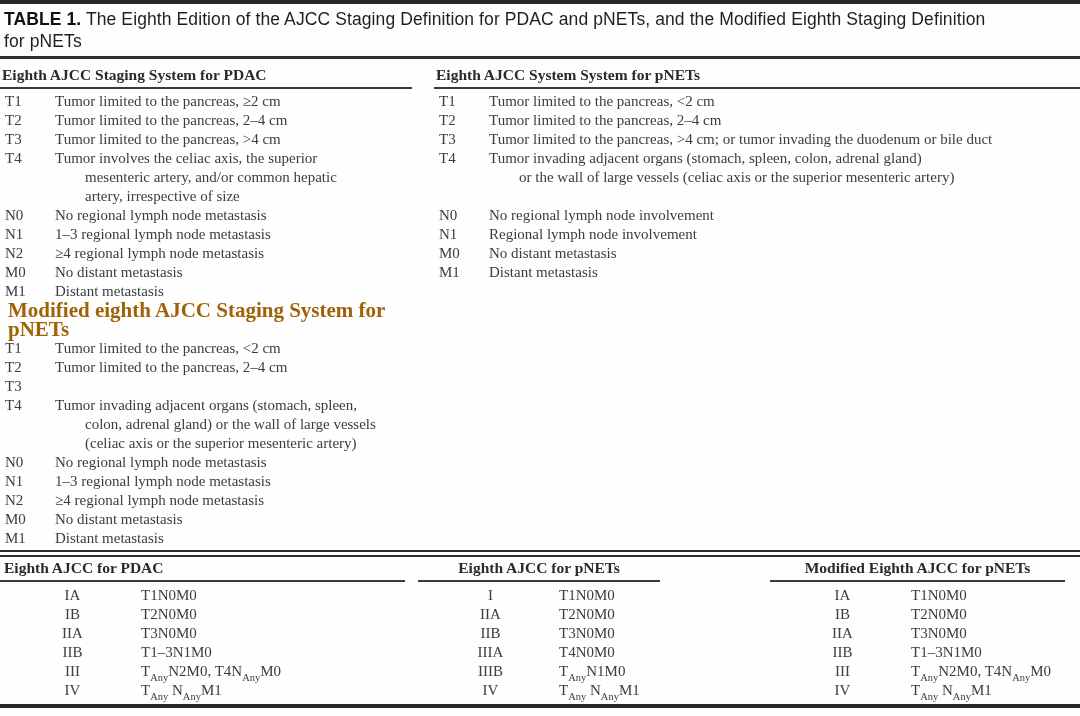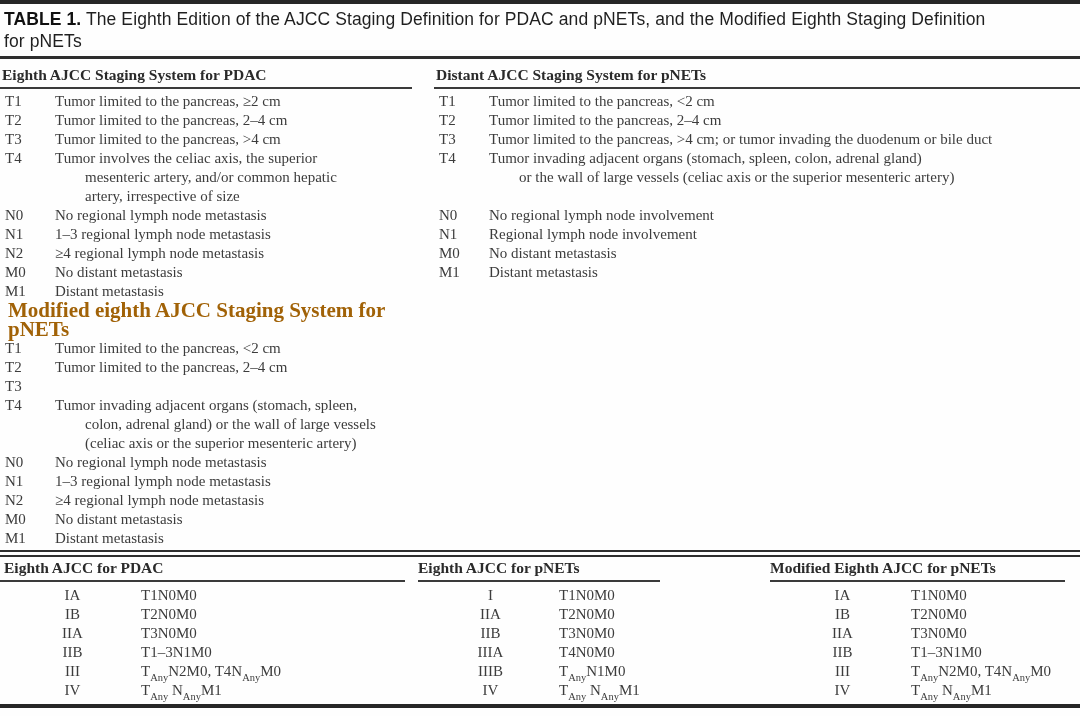--- a/index.html
+++ b/index.html
@@ -45,21 +45,21 @@
   .staging { display:flex; margin-top:1px; font-size:15px; }
   .st { flex:none; }
   .st-0 { width:405px; margin-right:13px; }
   .st-1 { width:242px; margin-right:110px; }
   .st-2 { width:295px; }
   .st-header {
     font-weight:bold; font-size:15.5px; line-height:20px; color:#2a2a2a;
     border-bottom:2.5px solid #3a3a3a; padding-bottom:2px; margin-bottom:4px;
   }
   .st-0 .st-header { text-align:left; padding-left:4px; }
-  .st-1 .st-header, .st-2 .st-header { text-align:left; }
+  .st-1 .st-header, .st-2 .st-header { text-align:center; }
   .st-row { display:flex; line-height:19px; }
   .st-stage { flex:none; width:137px; padding-left:4px;text-align:center; }
   .st-tnm { flex:1; }
   .st-tnm sub { font-size:10.5px; line-height:0; position:relative; top:1px; }
 
   .bottom-rule { margin-top:4px; }
 </style>
 </head>
 <body>
 
@@ -151,21 +151,21 @@
           <span class="def-code">M0</span>
           <span class="def-desc">No distant metastasis</span>
         </div>
       <div class="def-row">
           <span class="def-code">M1</span>
           <span class="def-desc">Distant metastasis</span>
         </div>
     </div>
 
     <div class="col-right">
-      <div class="col-header">Distant AJCC Staging System for pNETs</div>
+      <div class="col-header">Eighth AJCC System System for pNETs</div>
 
       <div class="def-row">
           <span class="def-code">T1</span>
           <span class="def-desc">Tumor limited to the pancreas, &lt;2 cm</span>
         </div>
       <div class="def-row">
           <span class="def-code">T2</span>
           <span class="def-desc">Tumor limited to the pancreas, 2–4 cm</span>
         </div>
       <div class="def-row">

